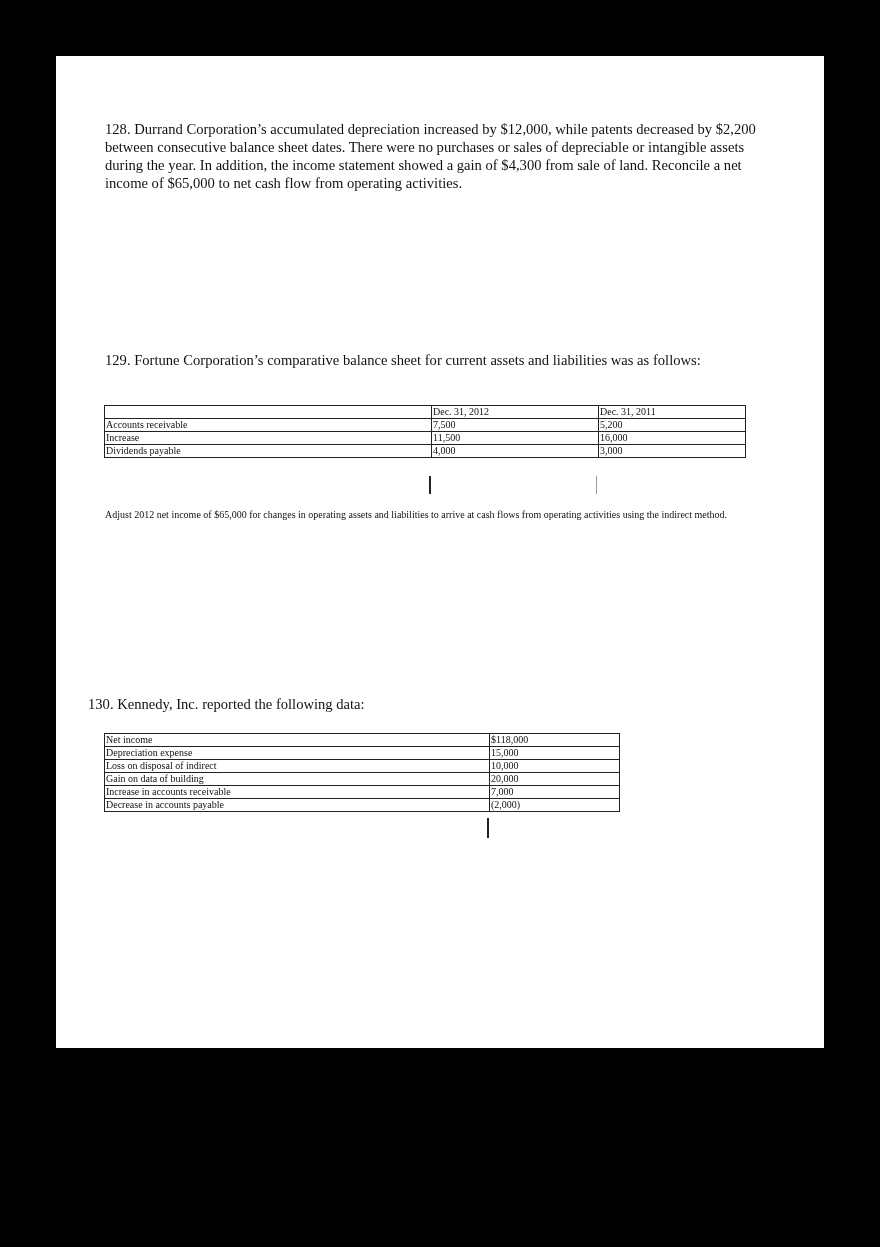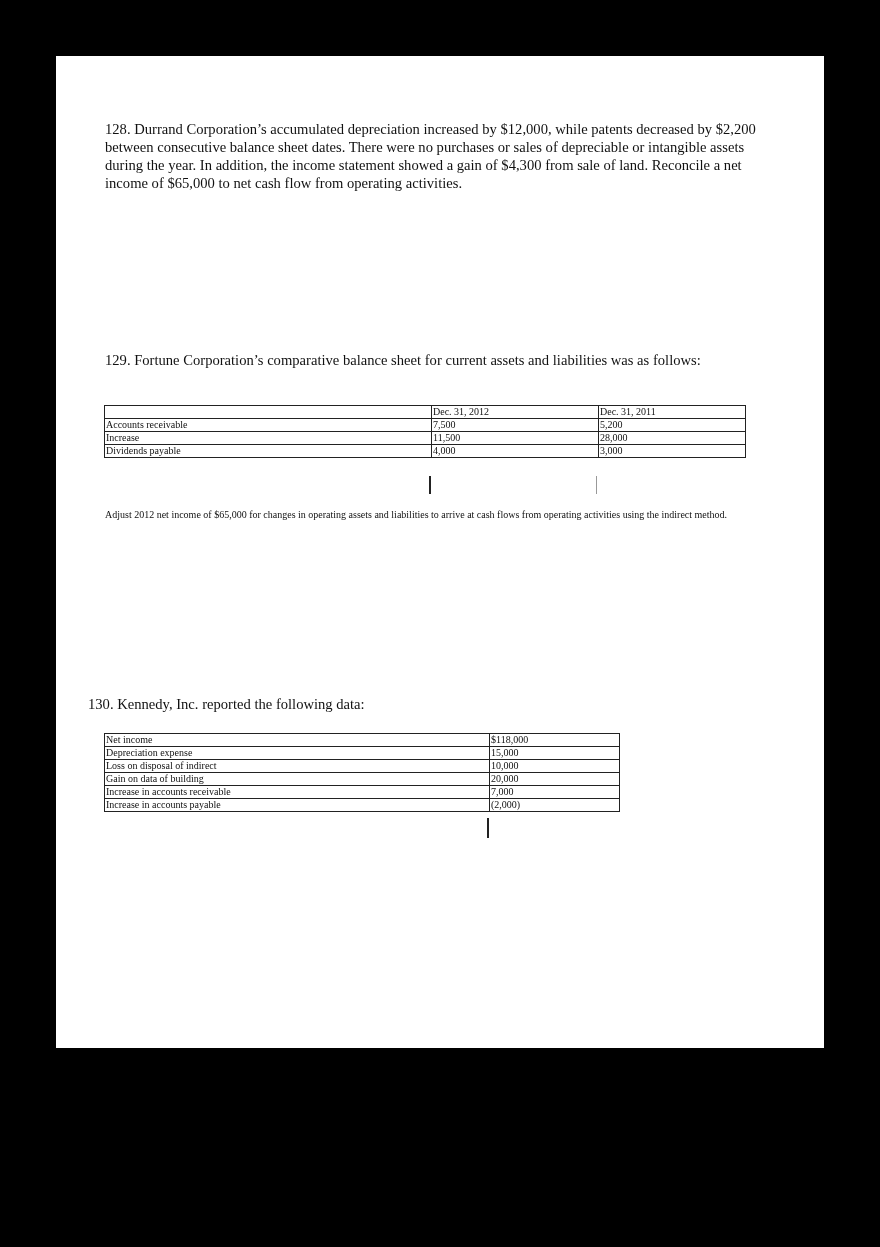--- a/index.html
+++ b/index.html
@@ -38,21 +38,21 @@
       <td>Dec. 31, 2011</td>
     </tr>
     <tr>
       <td class="c0">Accounts receivable</td>
       <td class="c1">7,500</td>
       <td>5,200</td>
     </tr>
     <tr>
       <td class="c0">Increase</td>
       <td class="c1">11,500</td>
-      <td>28,000</td>
+      <td>16,000</td>
     </tr>
     <tr>
       <td class="c0">Dividends payable</td>
       <td class="c1">4,000</td>
       <td>3,000</td>
     </tr>
   </tbody>
     </table>
   <div class="vline" style="left:373px; top:420px; height:18px;"></div>
   <div class="vline thin" style="left:540px; top:420px; height:18px;"></div>
@@ -77,20 +77,20 @@
     </tr>
     <tr>
       <td class="c0">Gain on data of building</td>
       <td class="center">20,000</td>
     </tr>
     <tr>
       <td class="c0">Increase in accounts receivable</td>
       <td>7,000</td>
     </tr>
     <tr>
-      <td class="c0">Increase in accounts payable</td>
+      <td class="c0">Decrease in accounts payable</td>
       <td>(2,000)</td>
     </tr>
   </tbody>
     </table>
   <div class="vline" style="left:431px; top:762px; height:20px;"></div>
 
 </div>
 
 </body></html>

